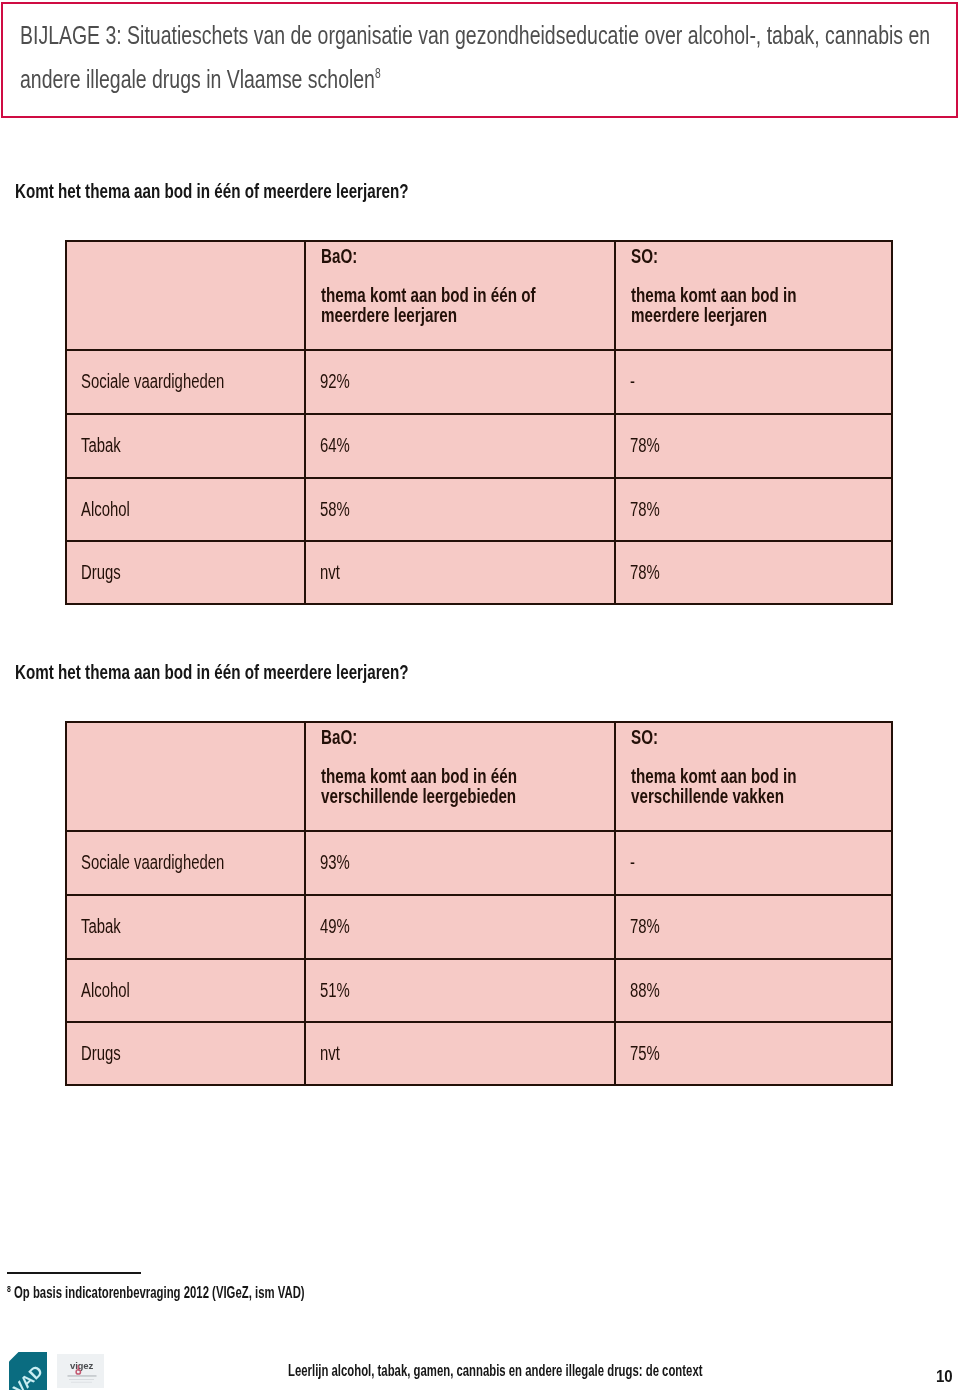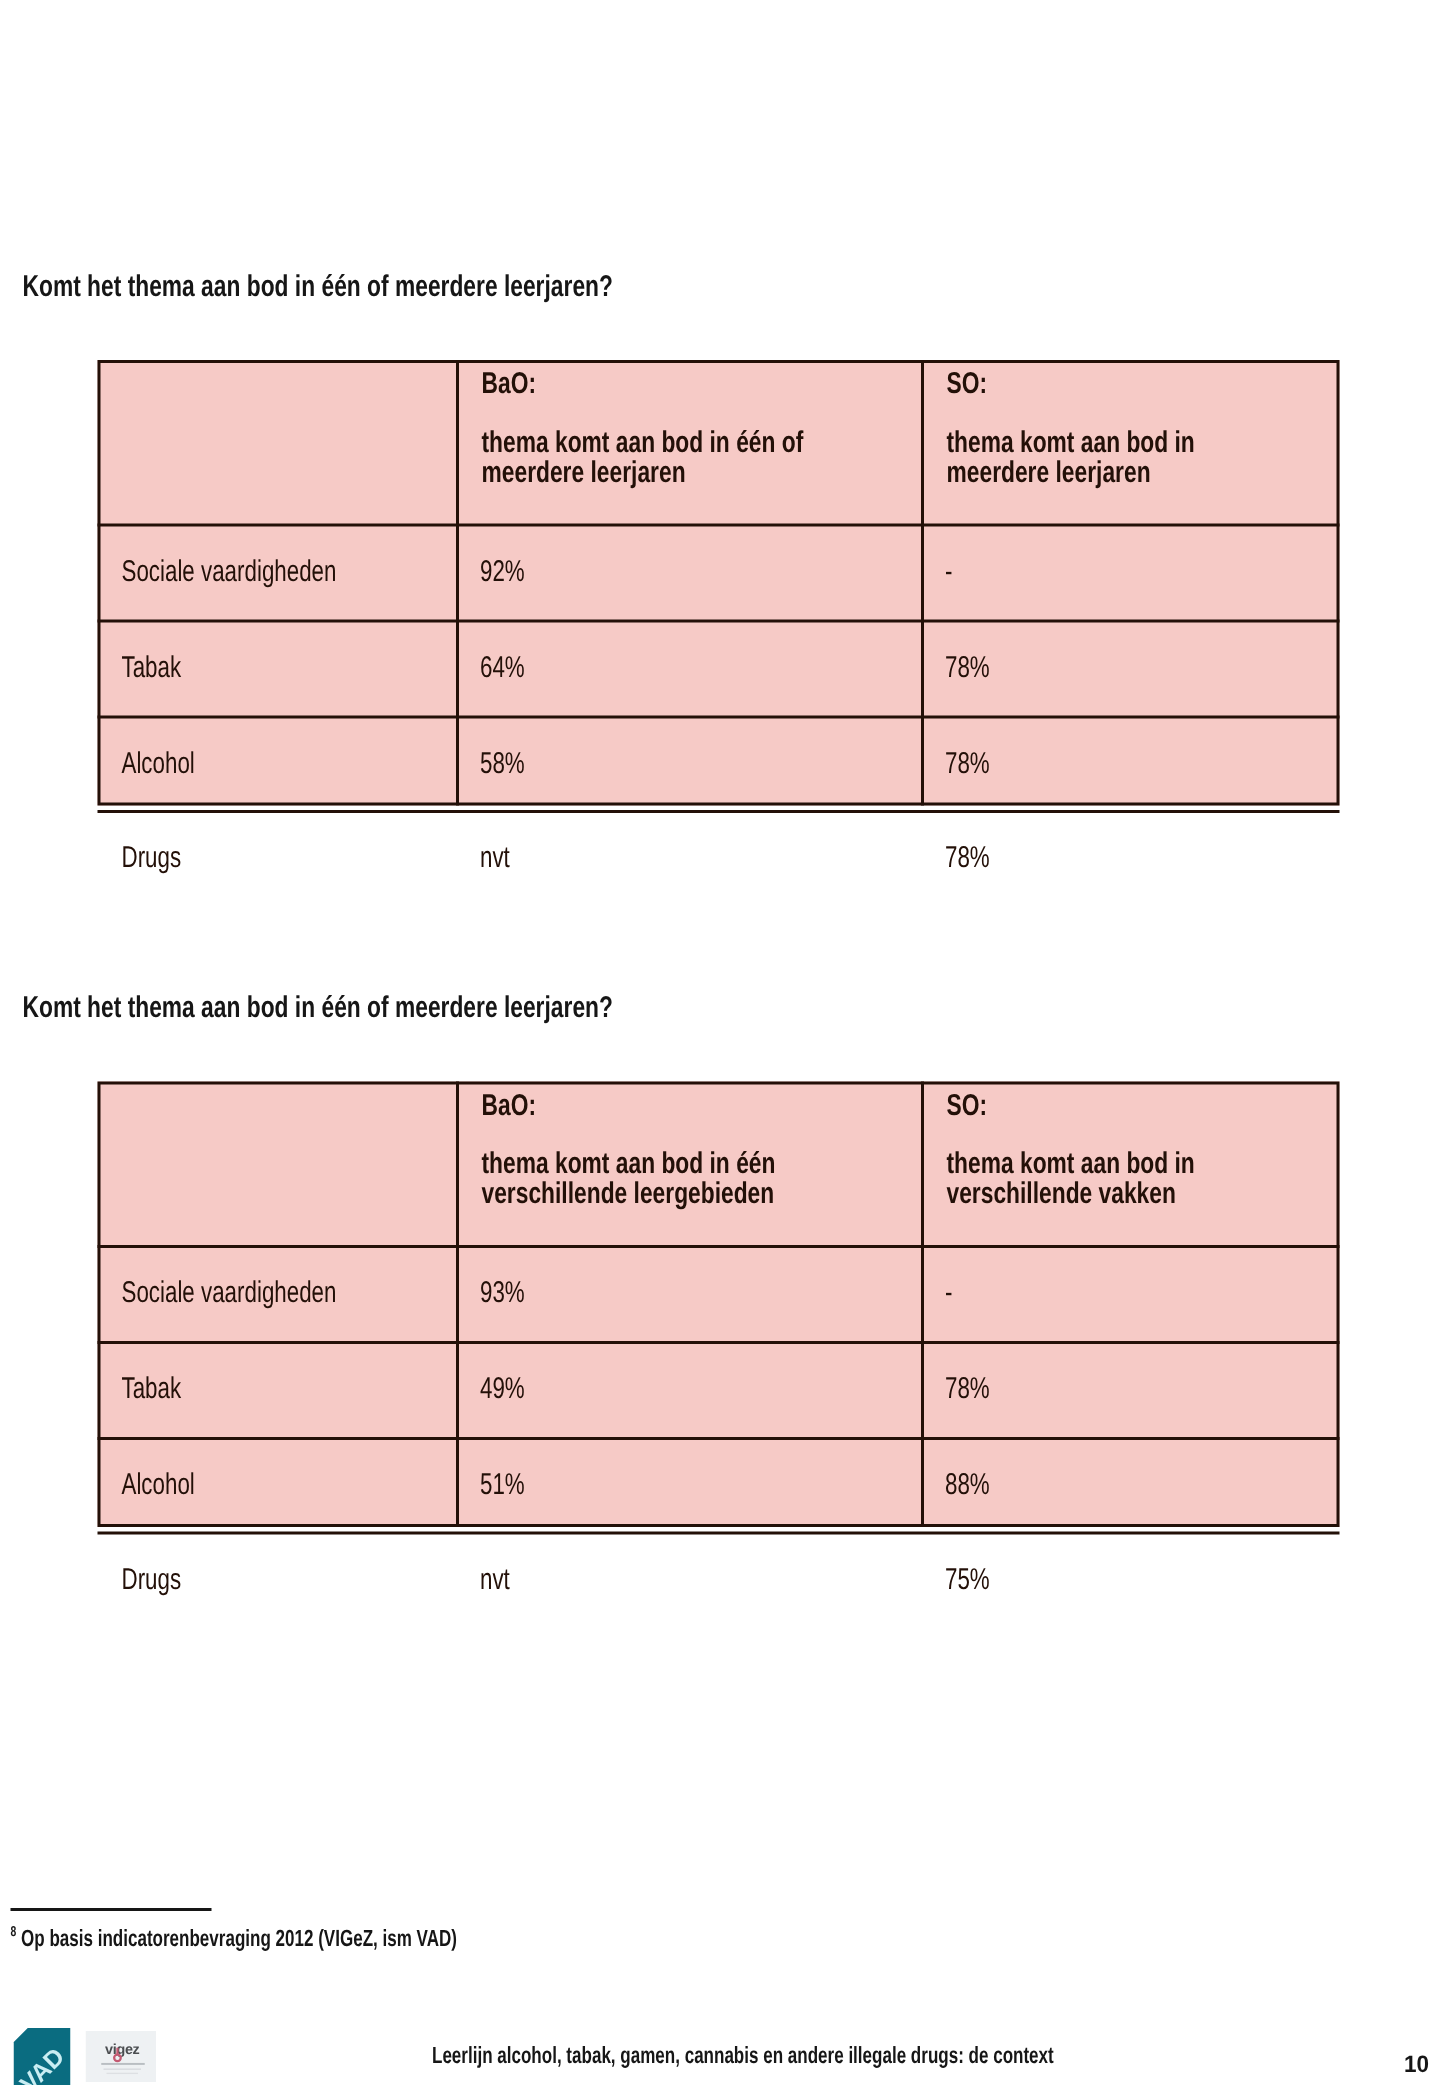--- a/index.html
+++ b/index.html
@@ -16,21 +16,21 @@
          white-space:nowrap;transform-origin:left top;transform:scaleX(0.732);}
   .tline.l1{top:16px;}
   .tline.l2{top:60px;}
   .sup8{font-size:14px;vertical-align:super;line-height:0;}
 
   
   .sec-head{position:absolute;left:15.4px;font-weight:bold;font-size:20px;color:#161616;
             white-space:nowrap;transform-origin:left top;transform:scaleX(0.76);}
 
   
-  .tbl{position:absolute;left:65px;width:828px;height:297px;}
+  .tbl{position:absolute;left:65px;width:828px;height:365px;}
   .tbl .grid{position:absolute;inset:0;background:#f6cac6;
              border:2px solid #231008;box-sizing:border-box;}
   .vline{position:absolute;top:0;bottom:0;width:2px;background:#231008;}
   .hline{position:absolute;left:0;right:0;height:2px;background:#231008;}
 
   .hdr-lab{position:absolute;font-weight:bold;font-size:20px;color:#231008;
            white-space:nowrap;transform-origin:left top;transform:scaleX(0.76);}
   .hdr-sub{position:absolute;font-weight:bold;font-size:20px;color:#231008;
            white-space:nowrap;transform-origin:left top;transform:scaleX(0.76);}
   .row-txt{position:absolute;font-size:20px;color:#231008;font-weight:400;
@@ -48,20 +48,24 @@
   .foot-text{position:absolute;left:288px;top:1361.5px;font-size:15.6px;font-weight:bold;
              color:#161616;white-space:nowrap;transform-origin:left top;transform:scaleX(0.728);}
   .page-num{position:absolute;left:936px;top:1368px;font-size:15.8px;font-weight:bold;
             color:#161616;transform-origin:left top;transform:scaleX(0.95);}
 </style>
 </head>
 <body>
 
 <div class="page">
 
+  <div class="titlebox">
+    <div class="tline l1">BIJLAGE 3: Situatieschets van de organisatie van gezondheidseducatie over alcohol-, tabak, cannabis en</div>
+    <div class="tline l2"><span>andere illegale drugs in Vlaamse scholen</span><span class="sup8">8</span></div>
+  </div>
   <div class="sec-head" style="top:180px">Komt het thema aan bod in één of meerdere leerjaren?</div>
 <div class="tbl" style="top:240px">
   <div class="grid"></div>
   <div class="vline" style="left:239px"></div>
   <div class="vline" style="left:549px"></div>
   <div class="hline" style="top:109px"></div>
   <div class="hline" style="top:173px"></div>
   <div class="hline" style="top:237px"></div>
   <div class="hline" style="top:300px"></div>
   <div class="hdr-lab" style="left:255.5px;top:5px">BaO:</div>

